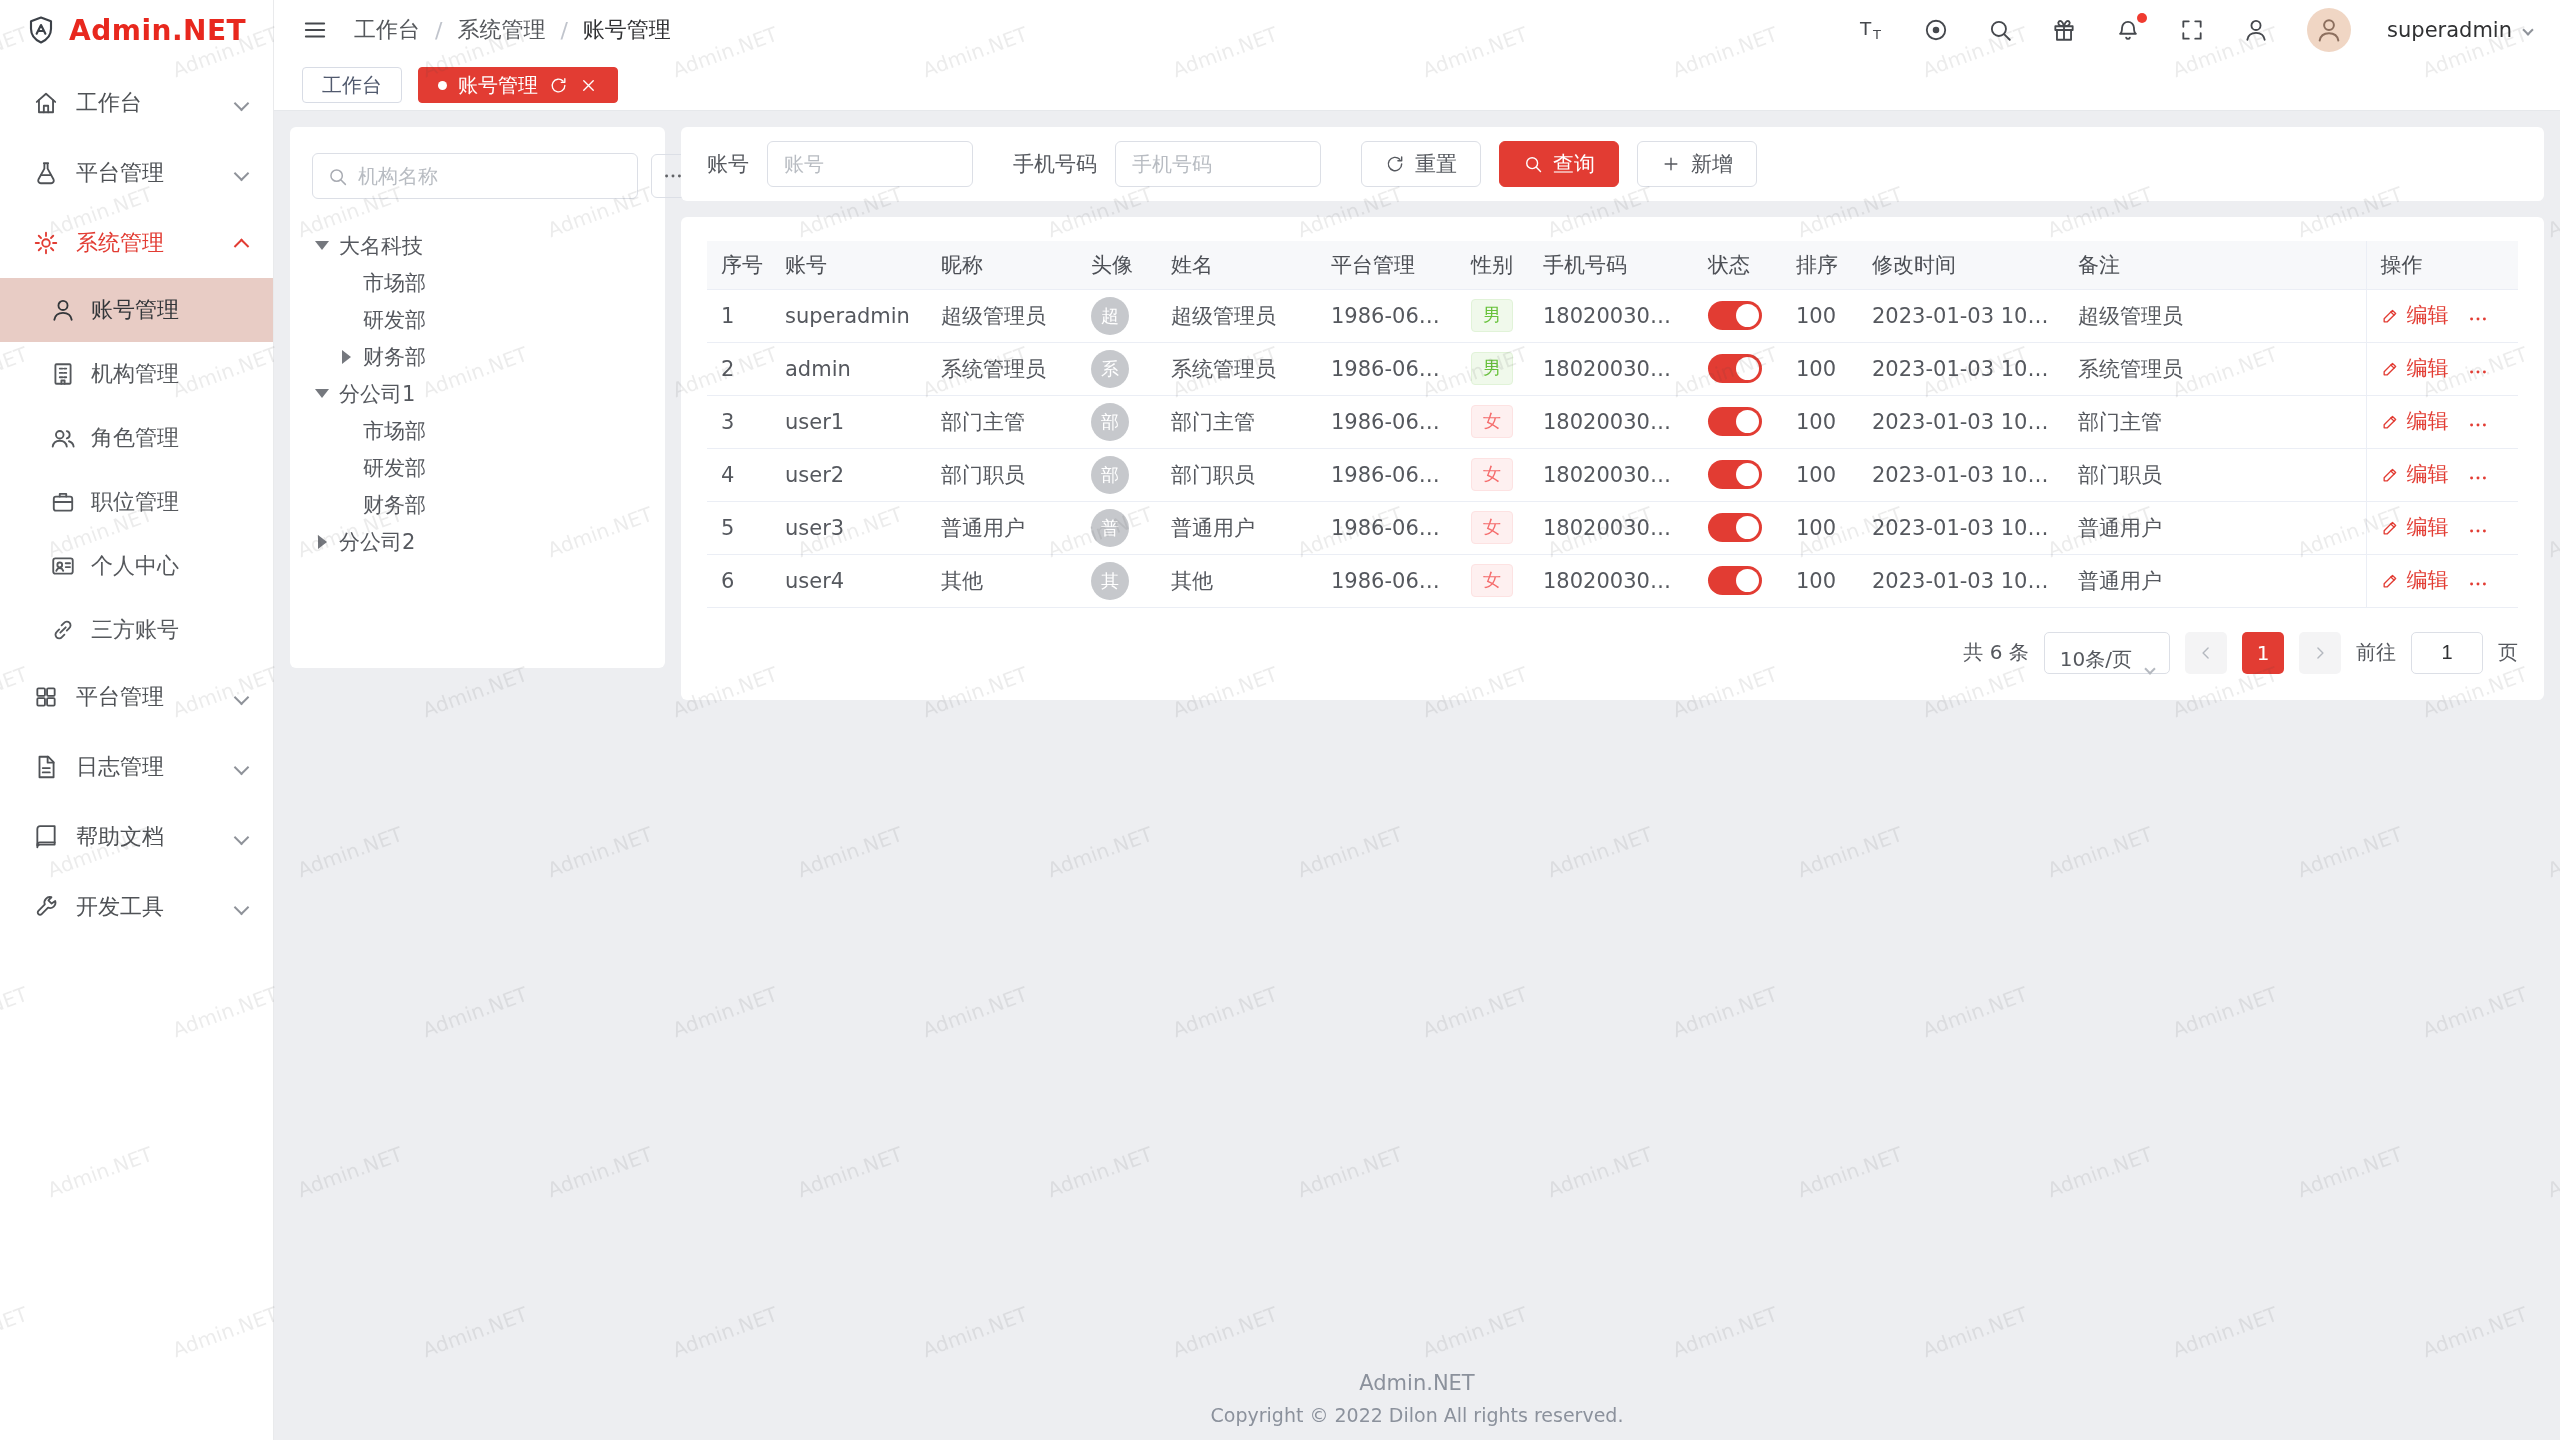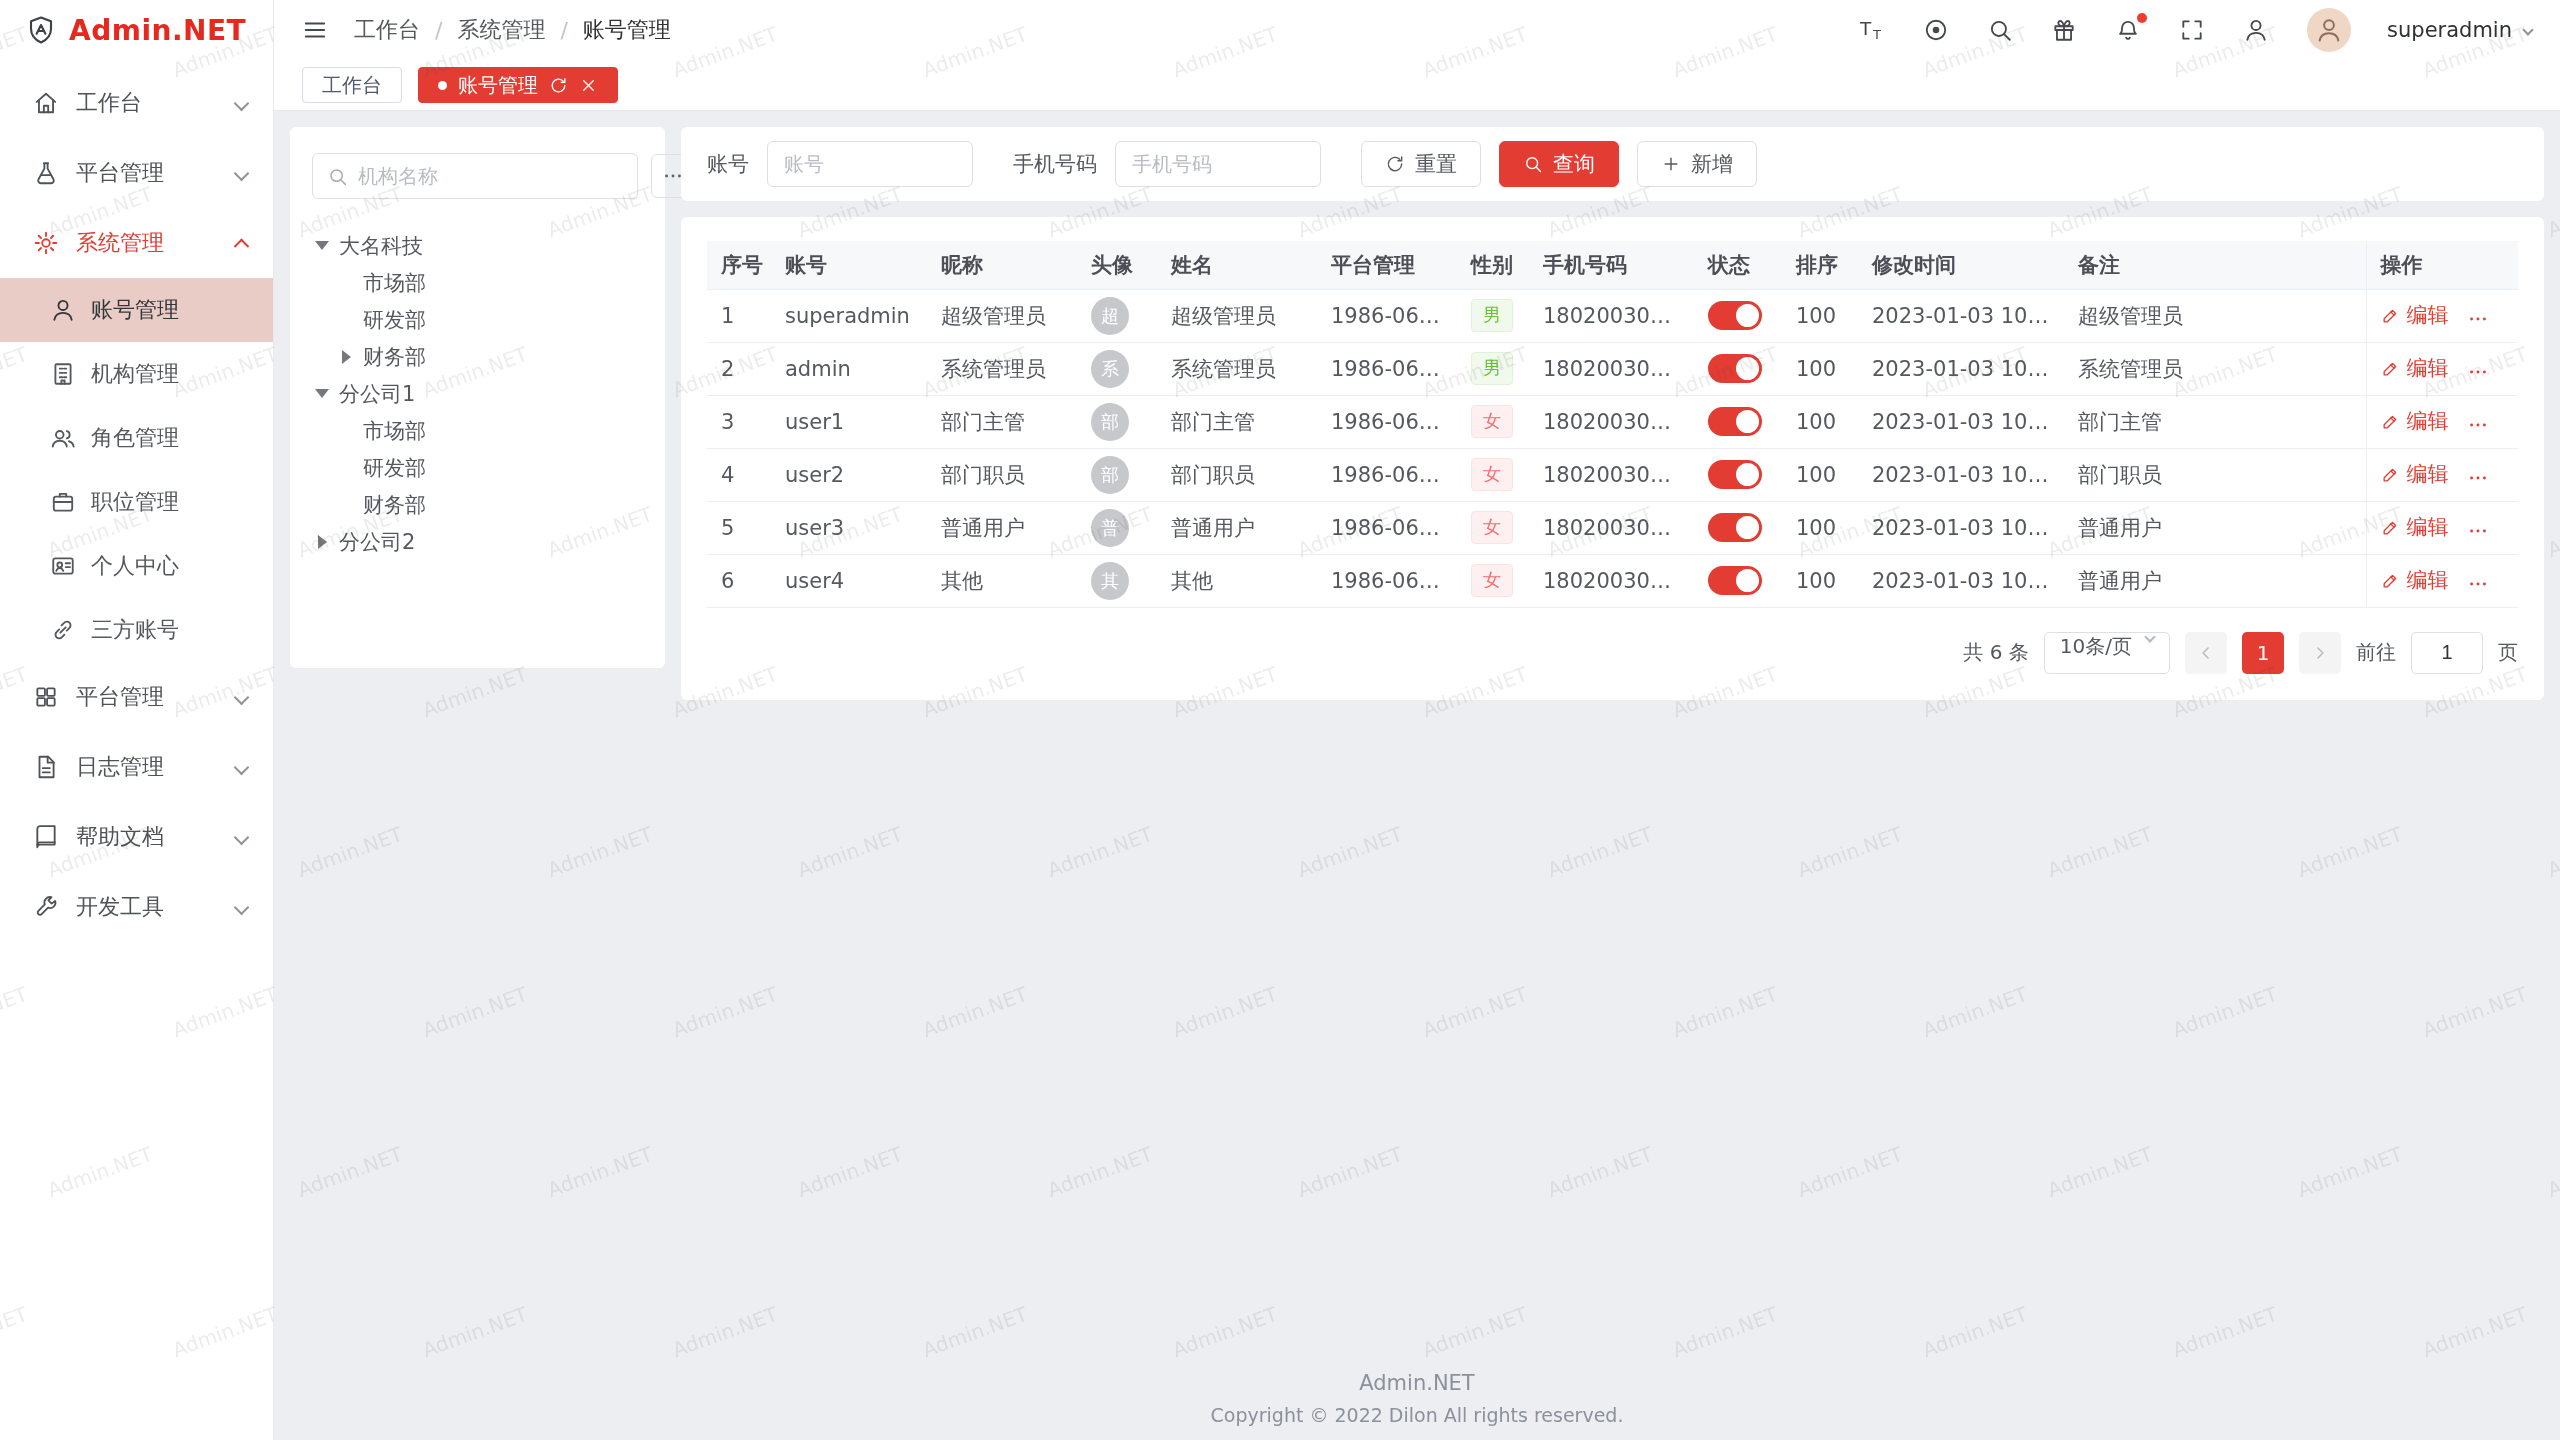--- a/index.html
+++ b/index.html
@@ -73,36 +73,36 @@
   .f-label { font-size: 21px; color: #55585e; white-space: nowrap; }
   .f-input { width: 206px; height: 46px; border: 1px solid var(--border); border-radius: 6px; padding: 0 16px; font-size: 20px; color: #303133; outline: none; }
   .f-input::placeholder { color: #b8bcc2; }
   .ml { margin-left: 22px; }
   .btn { height: 46px; display: inline-flex; align-items: center; gap: 10px; padding: 0 23px; border: 1px solid var(--border); border-radius: 6px; background: #fff; color: #55585e; font-size: 21px; cursor: pointer; font-family: inherit; }
   .btn svg { width: 20px; height: 20px; }
   .btn.primary { background: var(--red); border-color: var(--red); color: #fff; }
 
   .table-card { background: #fff; border-radius: 6px; padding: 24px 26px 26px; }
   table { width: 100%; border-collapse: collapse; table-layout: fixed; }
-  th { height: 48px; background: #f7f8fa; font-size: 21px; font-weight: 700; color: #4c4f55; text-align: left; padding: 0 14px; border-bottom: 1px solid var(--line); white-space: nowrap; overflow: hidden; }
+  th { height: 48px; background: #f7f8fa; font-size: 21px; font-weight: 400; color: #4c4f55; text-align: left; padding: 0 14px; border-bottom: 1px solid var(--line); white-space: nowrap; overflow: hidden; }
   td { height: 53px; font-size: 21px; color: #55585e; padding: 0 14px; border-bottom: 1px solid var(--line); white-space: nowrap; overflow: hidden; text-overflow: ellipsis; }
   th.c-ops, td.c-ops { border-left: 1px solid var(--line); }
   .avatar-circle { width: 38px; height: 38px; border-radius: 50%; background: #c6c8cc; color: #fff; font-size: 18px; display: inline-flex; align-items: center; justify-content: center; vertical-align: middle; }
   .badge { display: inline-block; padding: 3px 11px; border-radius: 4px; font-size: 18px; line-height: 1.35; }
   .badge.male { color: #67c23a; background: #f0f9eb; border: 1px solid #e1f3d8; }
   .badge.female { color: #f56c6c; background: #fef0f0; border: 1px solid #fde2e2; }
   .toggle { width: 54px; height: 29px; border-radius: 15px; background: var(--red); position: relative; display: inline-block; vertical-align: middle; cursor: pointer; }
   .toggle .knob { position: absolute; top: 3px; right: 3px; width: 23px; height: 23px; border-radius: 50%; background: #fff; }
   .edit-link { color: var(--red); display: inline-flex; align-items: center; gap: 7px; cursor: pointer; }
   .edit-link svg { width: 19px; height: 19px; }
   .more-btn { color: var(--red); margin-left: 18px; cursor: pointer; display: inline-flex; vertical-align: middle; }
   .more-btn svg { width: 22px; height: 22px; }
 
   .pagination { display: flex; align-items: center; justify-content: flex-end; gap: 15px; margin-top: 24px; font-size: 20px; color: #55585e; }
-  .page-size { height: 42px; border: 1px solid var(--border); border-radius: 5px; display: inline-flex; align-items: flex-start; gap: 14px; padding: 0 15px; cursor: pointer; background: #fff; }
+  .page-size { height: 42px; border: 1px solid var(--border); border-radius: 5px; display: inline-flex; align-items: flex-end; gap: 14px; padding: 0 15px; cursor: pointer; background: #fff; }
   .page-size .chev { border-color: #b4b8bf; }
   .pg-btn { width: 42px; height: 42px; border-radius: 5px; background: #f4f4f5; display: inline-flex; align-items: center; justify-content: center; color: #b4b8bf; cursor: pointer; }
   .pg-btn svg { width: 20px; height: 20px; }
   .pg-btn.current { background: var(--red); color: #fff; font-size: 20px; }
   .goto-input { width: 72px; height: 42px; border: 1px solid var(--border); border-radius: 5px; text-align: center; font-size: 20px; color: #303133; outline: none; }
 
   .footer { position: absolute; left: 0; right: 0; bottom: 14px; text-align: center; color: #8b919c; }
   .footer .f1 { font-size: 21px; margin-bottom: 9px; }
   .footer .f2 { font-size: 19px; }
 

